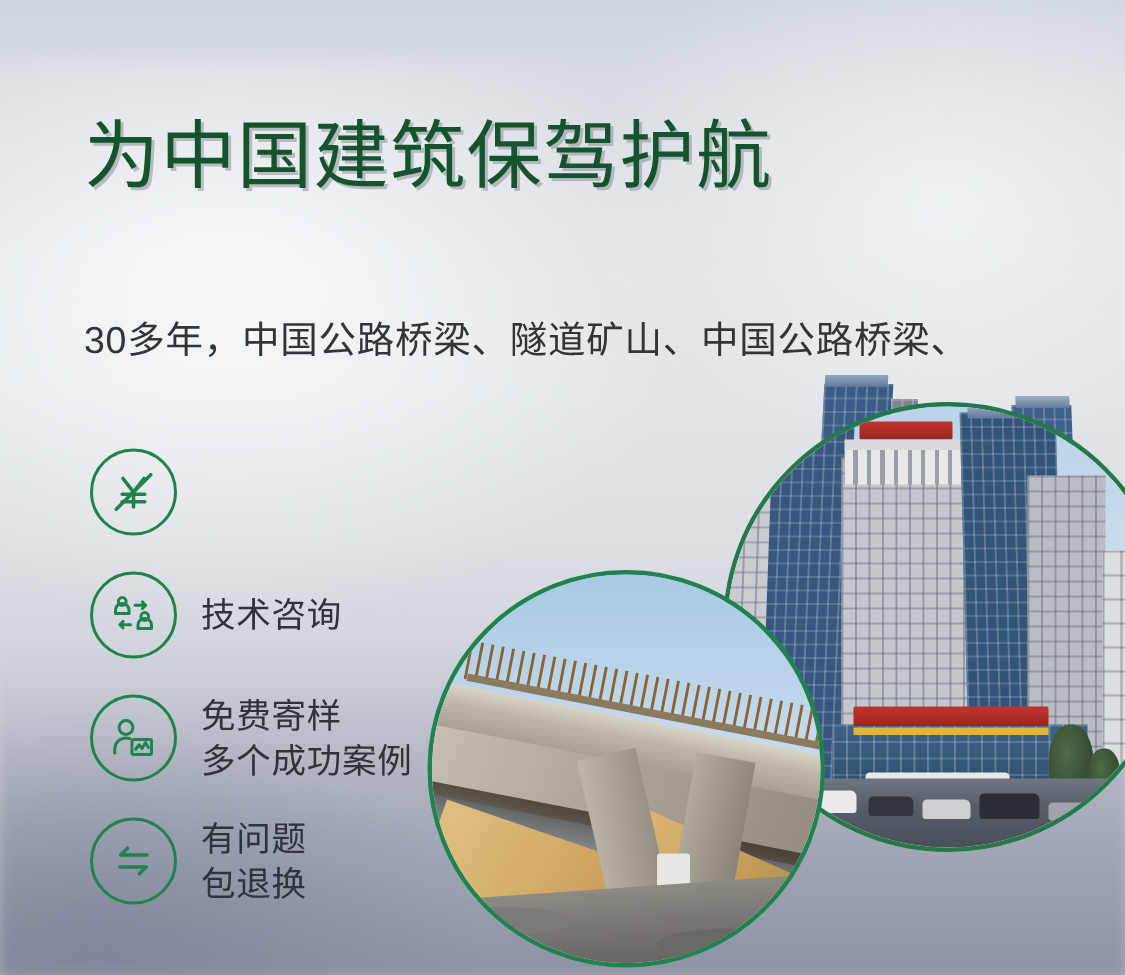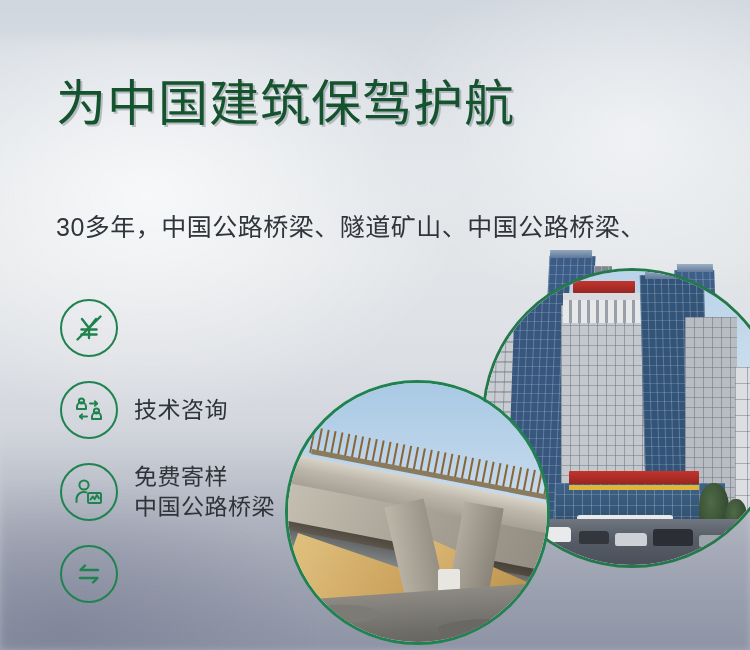--- a/index.html
+++ b/index.html
@@ -414,30 +414,34 @@
       <div class="feature-icon">
         <svg width="34" height="34" viewBox="0 0 34 34" fill="none" stroke="#1f8350" stroke-width="2" stroke-linecap="round" stroke-linejoin="round">
           <circle cx="12" cy="10" r="4.6"></circle>
           <path d="M4.5 27 v-3 a7.5 7.5 0 0 1 10-6.6"></path>
           <rect x="16" y="18" width="13" height="10" rx="1.2"></rect>
           <path d="M18.5 24.5 l2.2-3 2 2.6 2.2-4 2.1 3.2"></path>
         </svg>
       </div>
       <div class="feature-text">
         <span class="l2">免费寄样</span>
-        <span class="l2">中国公路桥梁</span>
+        <span class="l2">多个成功案例</span>
       </div>
     </div>
 
     <div class="feature">
       <div class="feature-icon">
         <svg width="34" height="34" viewBox="0 0 34 34" fill="none" stroke="#1f8350" stroke-width="2.4" stroke-linecap="round" stroke-linejoin="round">
           <path d="M26 13 H9"></path>
           <path d="M13 8.5 L8.5 13"></path>
           <path d="M8 21 H25"></path>
           <path d="M21 25.5 L25.5 21"></path>
         </svg>
       </div>
+      <div class="feature-text">
+        <span class="l2">有问题</span>
+        <span class="l2">包退换</span>
+      </div>
     </div>
 
   </div>
 
 </div>
 
 </body></html>

